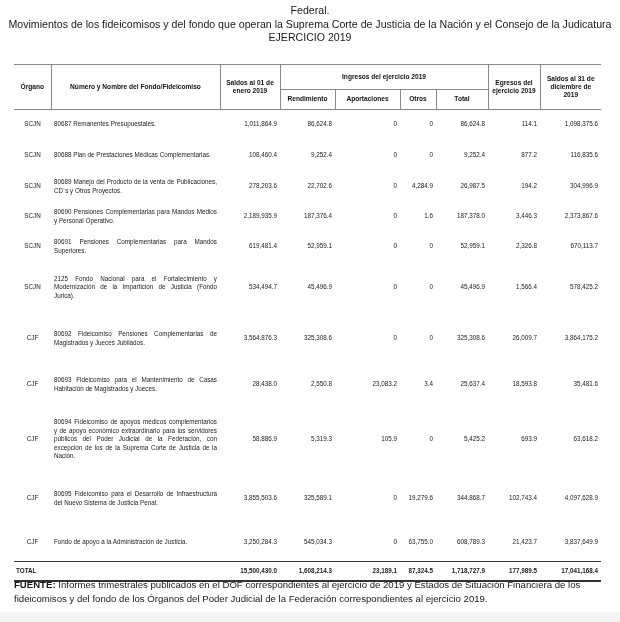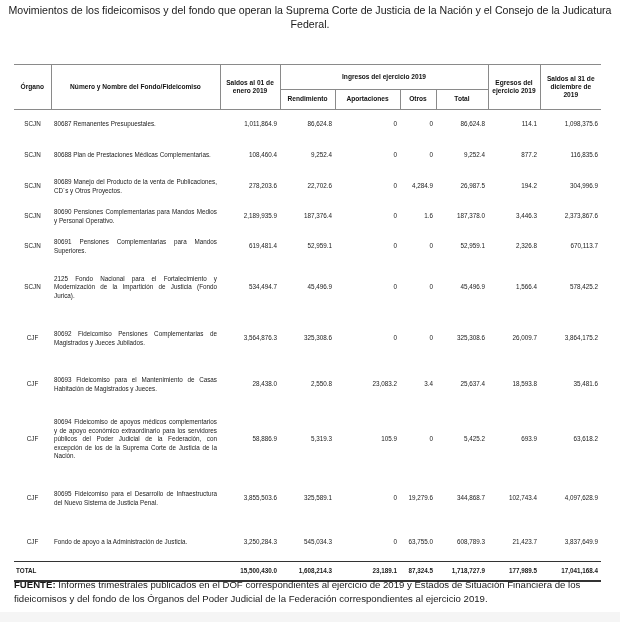--- a/index.html
+++ b/index.html
@@ -47,22 +47,23 @@
     .source b { font-weight: bold; }
     .footer-band {
       position: absolute; left: 0; top: 612px; width: 620px; height: 10px;
       background: #f5f5f5;
     }
   </style>
 </head>
 <body>
 
 <div class="title-block">
+  <div>Federal.</div>
   <div>Movimientos de los fideicomisos y del fondo que operan la Suprema Corte de Justicia de la Nación y el Consejo de la Judicatura</div>
-  <div>Federal.</div>
+  <div>EJERCICIO 2019</div>
 </div>
 
 <table class="fid">
   <colgroup>
     <col style="width:37px">
     <col style="width:169px">
     <col style="width:60px">
     <col style="width:55px">
     <col style="width:65px">
     <col style="width:36px">

